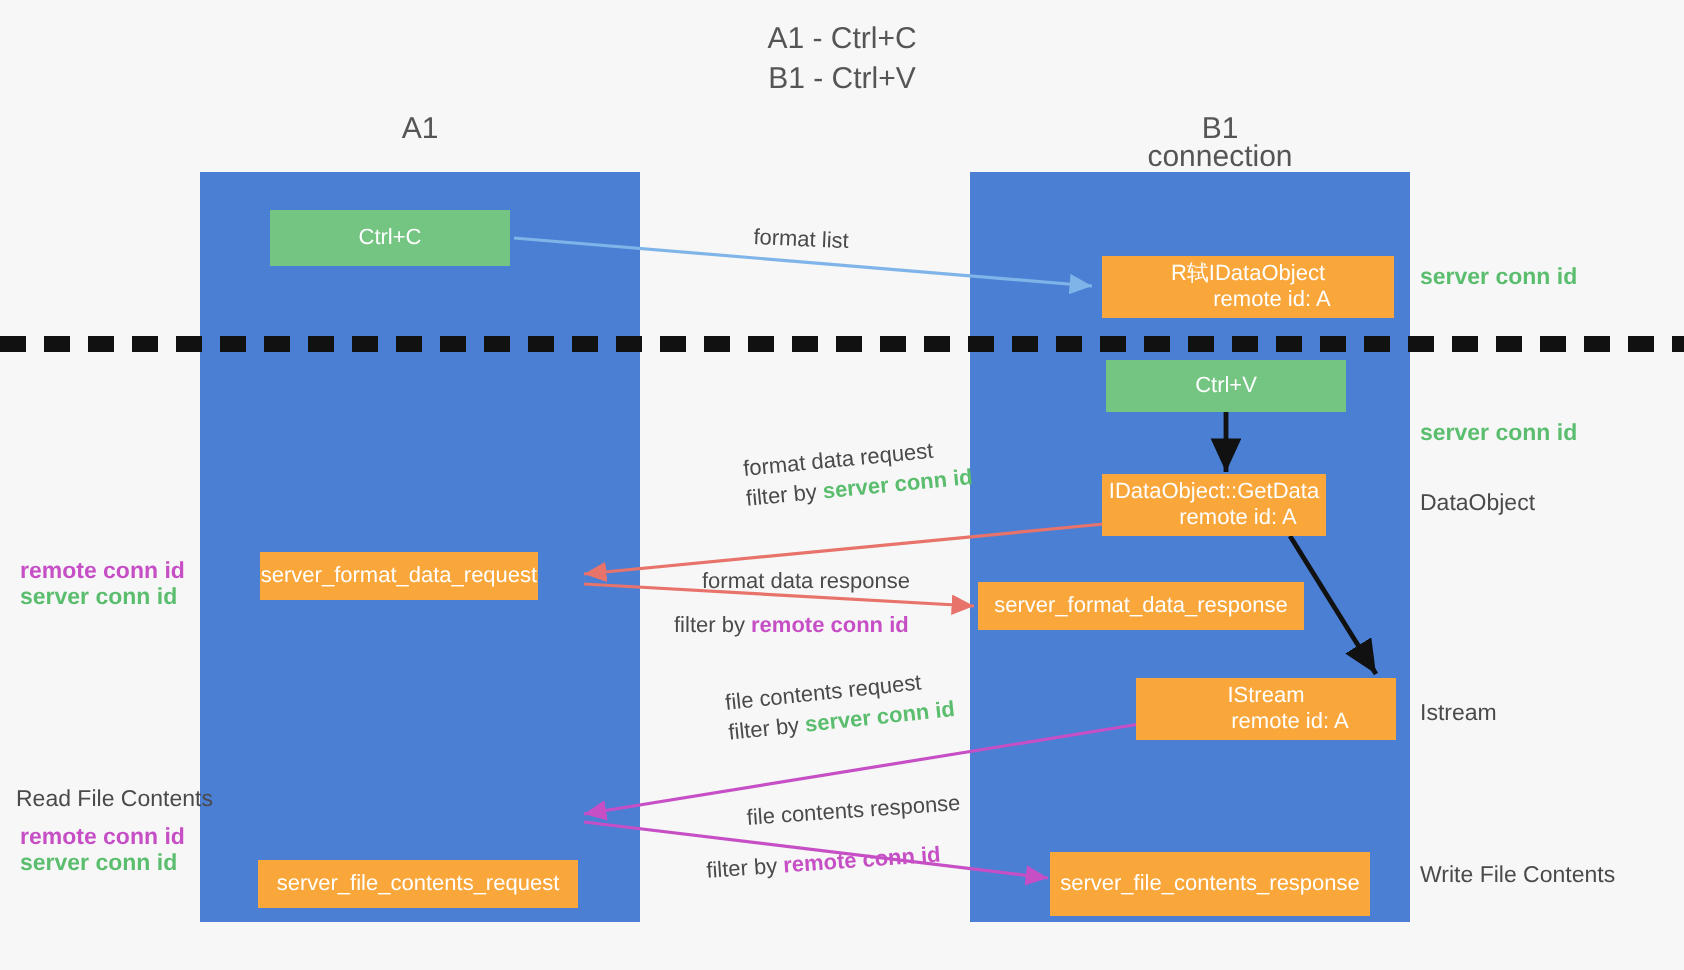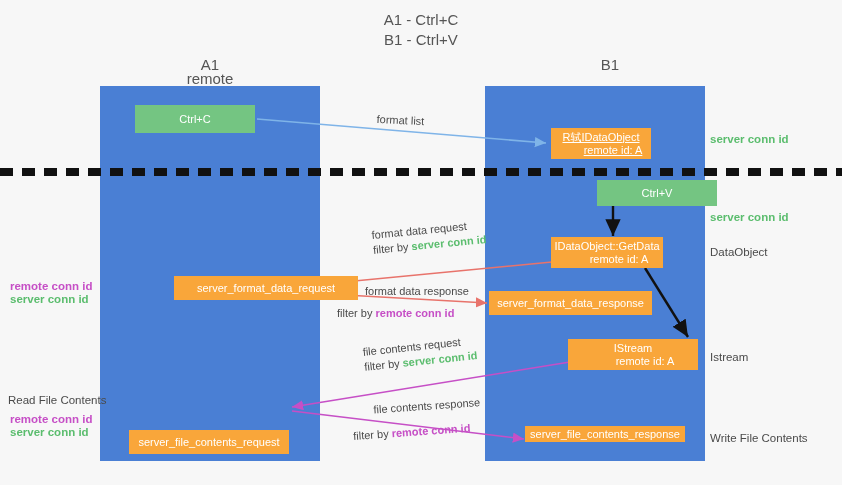--- a/index.html
+++ b/index.html
@@ -107,24 +107,24 @@
 
 <div class="canvas">
 
   <div class="abs" id="title">
     <div>A1 - Ctrl+C</div>
     <div>B1 - Ctrl+V</div>
   </div>
 
   <div class="abs col-head" id="head-a1">
     <div>A1</div>
-    <div>remote</div>
   </div>
   <div class="abs col-head" id="head-b1">
     <div>B1</div>
+    <div>connection</div>
   </div>
 
   <div class="abs lane" id="lane-a1"></div>
   <div class="abs lane" id="lane-b1"></div>
 
   <svg class="arrows">
     <defs>
       <marker id="ah-blue" markerWidth="9" markerHeight="9" refX="7" refY="3.2" orient="auto">
         <path d="M0,0 L7,3.2 L0,6.4 z" fill="#7fb4e8"></path>
       </marker>
@@ -153,52 +153,52 @@
 
     <line x1="292" y1="411" x2="524" y2="439" stroke="#c64fc6" stroke-width="1.6" marker-end="url(#ah-mag)"></line>
   </svg>
 
   <div class="abs" id="dash-line"></div>
 
   <div class="abs node green" style="left:135px; top:105px; width:120px; height:28px;">
     <div>Ctrl+C</div>
   </div>
 
-  <div class="abs node orange" style="left:551px; top:128px; width:100px; height:31px;text-decoration:underline;">
+  <div class="abs node orange" style="left:551px; top:128px; width:146px; height:31px;">
     <div>R轼IDataObject</div>
     <div class="l2">remote id: A</div>
   </div>
 
-  <div class="abs node green" style="left:553px; top:180px; width:120px; height:26px;margin-left:44px;">
+  <div class="abs node green" style="left:553px; top:180px; width:120px; height:26px;">
     <div>Ctrl+V</div>
   </div>
 
   <div class="abs node orange" style="left:551px; top:237px; width:112px; height:31px;">
     <div>IDataObject::GetData</div>
     <div class="l2">remote id: A</div>
   </div>
 
-  <div class="abs node orange" style="left:130px; top:276px; width:184px; height:24px;margin-left:44px;">
+  <div class="abs node orange" style="left:130px; top:276px; width:139px; height:24px;">
     <div>server_format_data_request</div>
   </div>
 
   <div class="abs node orange" style="left:489px; top:291px; width:163px; height:24px;">
     <div>server_format_data_response</div>
   </div>
 
   <div class="abs node orange" style="left:568px; top:339px; width:130px; height:31px;">
     <div>IStream</div>
     <div class="l2">remote id: A</div>
   </div>
 
   <div class="abs node orange" style="left:129px; top:394px; width:160px; height:24px;margin-top:36px;">
     <div>server_file_contents_request</div>
   </div>
 
-  <div class="abs node orange" style="left:525px; top:426px; width:160px; height:16px;">
+  <div class="abs node orange" style="left:525px; top:426px; width:160px; height:32px;">
     <div>server_file_contents_response</div>
   </div>
 
   <div class="abs side-label green-txt" style="left:710px; top:132px;">server conn id</div>
 
   <div class="abs side-label green-txt" style="left:710px; top:210px;">server conn id</div>
 
   <div class="abs side-label dark-txt" style="left:710px; top:245px;">DataObject</div>
 
   <div class="abs side-label dark-txt" style="left:710px; top:350px;">Istream</div>
@@ -217,21 +217,21 @@
   </div>
 
   <div class="abs annot" style="left:371px; top:228px; transform: rotate(-5.5deg);">
     <div>format data request</div>
     <div>
       <span>filter by </span><span class="em-green">server conn id</span>
     </div>
   </div>
 
   <div class="abs annot" style="left:337px; top:284px; transform: rotate(0deg);">
-    <div style="margin-left:28px;">format data response</div>
+    <div style="margin-left:14px;">format data response</div>
     <div style="margin-top:7px;">
       <span>filter by </span><span class="em-magenta">remote conn id</span>
     </div>
   </div>
 
   <div class="abs annot" style="left:362px; top:345px; transform: rotate(-6deg);">
     <div>file contents request</div>
     <div>
       <span>filter by </span><span class="em-green">server conn id</span>
     </div>

